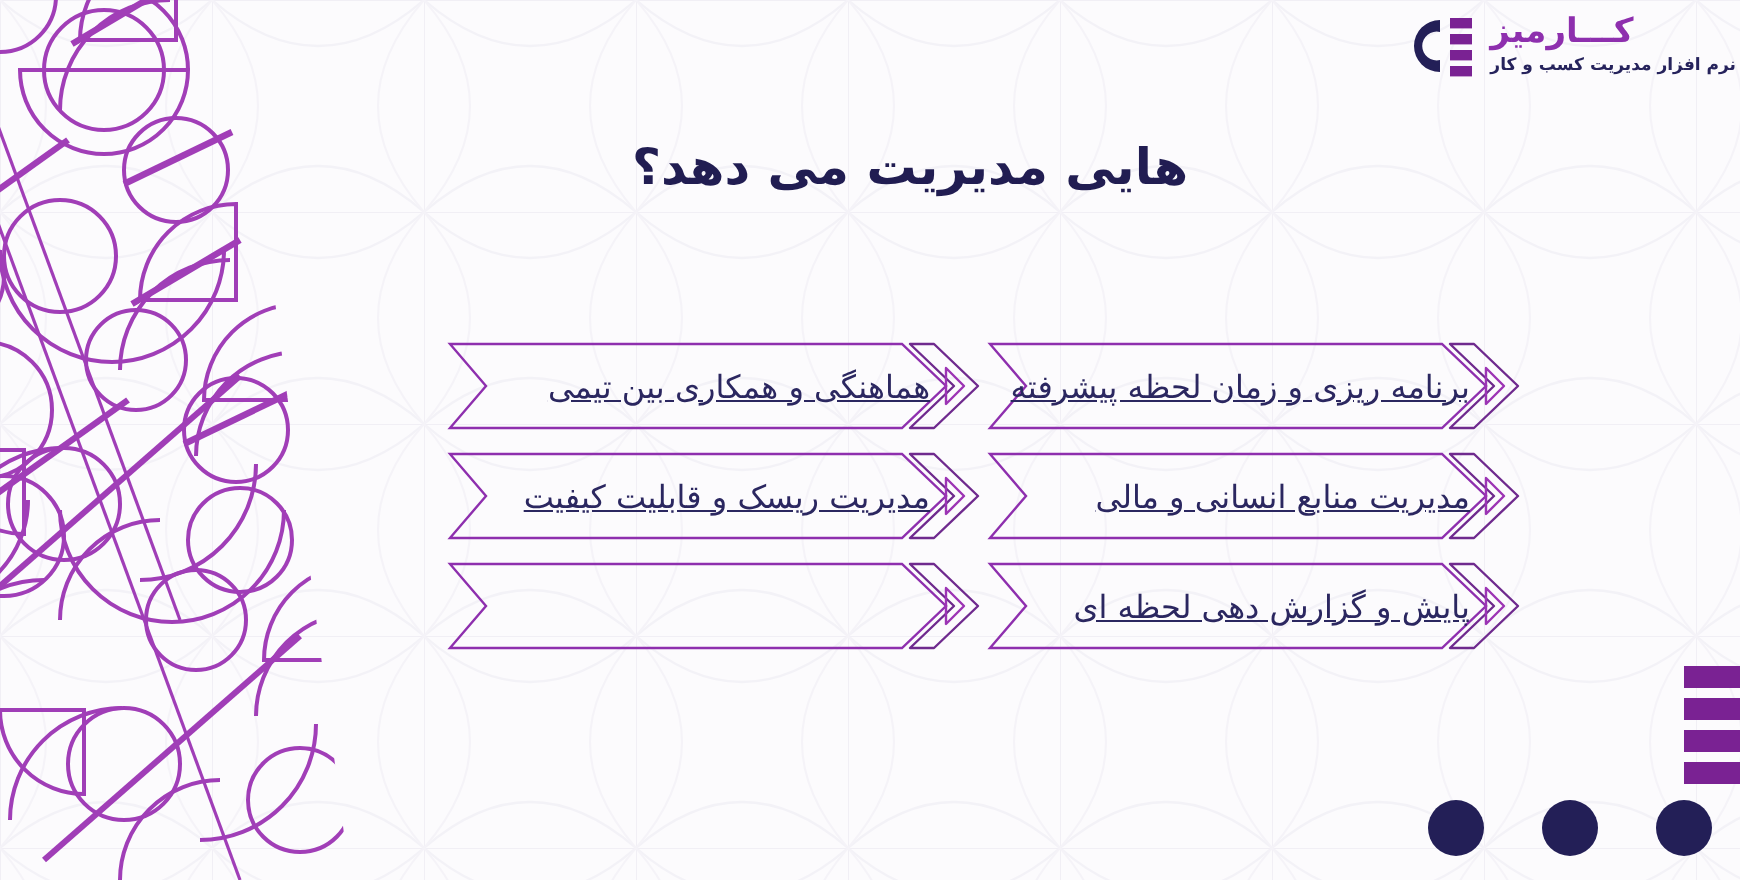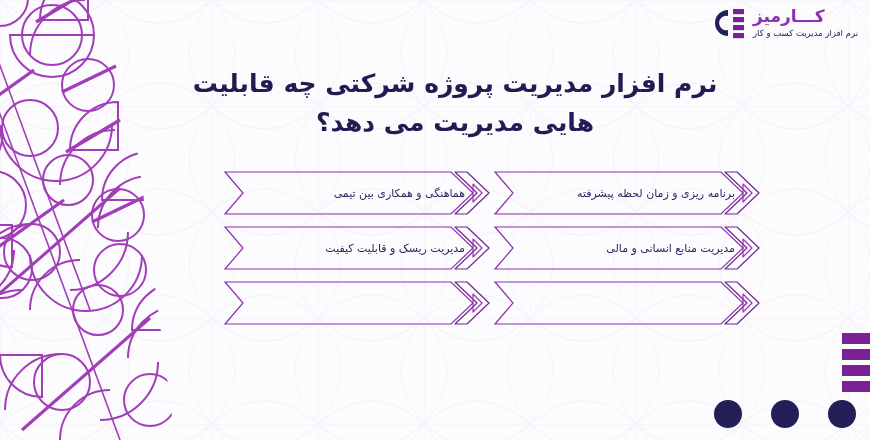--- a/index.html
+++ b/index.html
@@ -12,25 +12,25 @@
   }
   #stage{position:relative;width:870px;height:440px;overflow:hidden;background:#fcfbfd;}
 
   
   .bg-texture{position:absolute;inset:0;z-index:0;opacity:.55;}
 
   
   .left-art{position:absolute;left:0;top:0;width:185px;height:440px;z-index:1;}
 
   
-  .logo{position:absolute;top:6px;right:12px;z-index:6;display:flex;align-items:center;gap:8px;}
+  .logo{position:absolute;top:6px;right:2px;z-index:6;display:flex;align-items:center;gap:8px;}
   .logo-mark{display:block;}
   .logo-txt{display:flex;flex-direction:column;align-items:flex-end;line-height:1;}
   .logo-word{font-size:17px;font-weight:bold;color:#8e2fae;letter-spacing:0px;}
-  .logo-tag{font-size:8.5px;font-weight:normal;color:#26235c;margin-top:4px;white-space:nowrap;}
+  .logo-tag{font-size:8.5px;font-weight:bold;color:#26235c;margin-top:4px;white-space:nowrap;}
 
   
   .title{
     position:absolute;left:0;right:0;top:48px;z-index:5;
     text-align:center;color:#211d52;
     font-size:25px;font-weight:bold;line-height:1.55;
     padding:0 150px 0 190px;
   }
   .title .l2{display:block;}
 
@@ -38,22 +38,23 @@
   .cols{position:absolute;top:170px;left:0;width:870px;height:180px;z-index:5;}
   .col{position:absolute;top:0;width:300px;}
   .col-right{right:95px;}
   .col-left{left:205px;}
 
   .chev{position:relative;height:46px;margin-bottom:9px;}
   .chev svg{position:absolute;inset:0;width:100%;height:100%;overflow:visible;}
   .chev-label{
     position:absolute;top:0;bottom:0;right:40px;left:42px;
     display:flex;align-items:center;justify-content:flex-start;
-    font-size:11px;color:#2b2760;font-weight:normal;white-space:nowrap;
+    font-size:16px;color:#2b2760;font-weight:normal;white-space:nowrap;
     direction:rtl;
+    text-decoration:underline;
   }
 
   
   .bars{position:absolute;right:0;top:333px;z-index:4;display:flex;flex-direction:column;gap:5px;align-items:flex-end;}
   .bar{height:11px;background:#7a2293;}
   .dots{position:absolute;right:14px;bottom:12px;z-index:4;display:flex;gap:29px;align-items:center;}
   .dot{width:28px;height:28px;border-radius:50%;background:#231f57;}
 </style>
 </head>
 <body>
@@ -123,21 +124,20 @@
     <svg class="logo-mark" width="38" height="34" viewBox="0 0 38 34">
       <path d="M21 4 A13 13 0 1 0 21 30 L21 24 A7.2 7.2 0 1 1 21 10 Z" fill="#231f57"></path>
       <rect x="26" y="3" width="11" height="5.2" fill="#7a2293"></rect>
       <rect x="26" y="11" width="11" height="5.2" fill="#7a2293"></rect>
       <rect x="26" y="19" width="11" height="5.2" fill="#7a2293"></rect>
       <rect x="26" y="27" width="11" height="5.2" fill="#7a2293"></rect>
     </svg>
   </div>
 
   <h1 class="title">
-    <span class="l1">نرم افزار مدیریت پروژه شرکتی چه قابلیت</span>
     <span class="l2">هایی مدیریت می دهد؟</span>
   </h1>
 
   <div class="cols">
 
     <div class="col col-right">
       <div class="chev">
         <svg viewBox="0 0 300 46" preserveAspectRatio="none">
           <path d="M20 2 L246 2 L268 23 L246 44 L20 44 L38 23 Z" fill="none" stroke="#8e2fae" stroke-width="1.2"></path>
           <path d="M250 2 L272 23 L250 44 L262 44 L284 23 L262 2 Z" fill="none" stroke="#6f2a8e" stroke-width="1.2" stroke-linejoin="round"></path>
@@ -152,20 +152,21 @@
           <path d="M268 14 L277 23 L268 32 Z" fill="none" stroke="#9c34b4" stroke-width="1.2" stroke-linejoin="round"></path>
         </svg>
         <span class="chev-label">مدیریت منابع انسانی و مالی</span>
       </div>
       <div class="chev">
         <svg viewBox="0 0 300 46" preserveAspectRatio="none">
           <path d="M20 2 L246 2 L268 23 L246 44 L20 44 L38 23 Z" fill="none" stroke="#8e2fae" stroke-width="1.2"></path>
           <path d="M250 2 L272 23 L250 44 L262 44 L284 23 L262 2 Z" fill="none" stroke="#6f2a8e" stroke-width="1.2" stroke-linejoin="round"></path>
           <path d="M268 14 L277 23 L268 32 Z" fill="none" stroke="#9c34b4" stroke-width="1.2" stroke-linejoin="round"></path>
         </svg>
+        <span class="chev-label">پایش و گزارش دهی لحظه ای</span>
       </div>
     </div>
 
     <div class="col col-left">
       <div class="chev">
         <svg viewBox="0 0 300 46" preserveAspectRatio="none">
           <path d="M20 2 L246 2 L268 23 L246 44 L20 44 L38 23 Z" fill="none" stroke="#8e2fae" stroke-width="1.2"></path>
           <path d="M250 2 L272 23 L250 44 L262 44 L284 23 L262 2 Z" fill="none" stroke="#6f2a8e" stroke-width="1.2" stroke-linejoin="round"></path>
           <path d="M268 14 L277 23 L268 32 Z" fill="none" stroke="#9c34b4" stroke-width="1.2" stroke-linejoin="round"></path>
         </svg>

